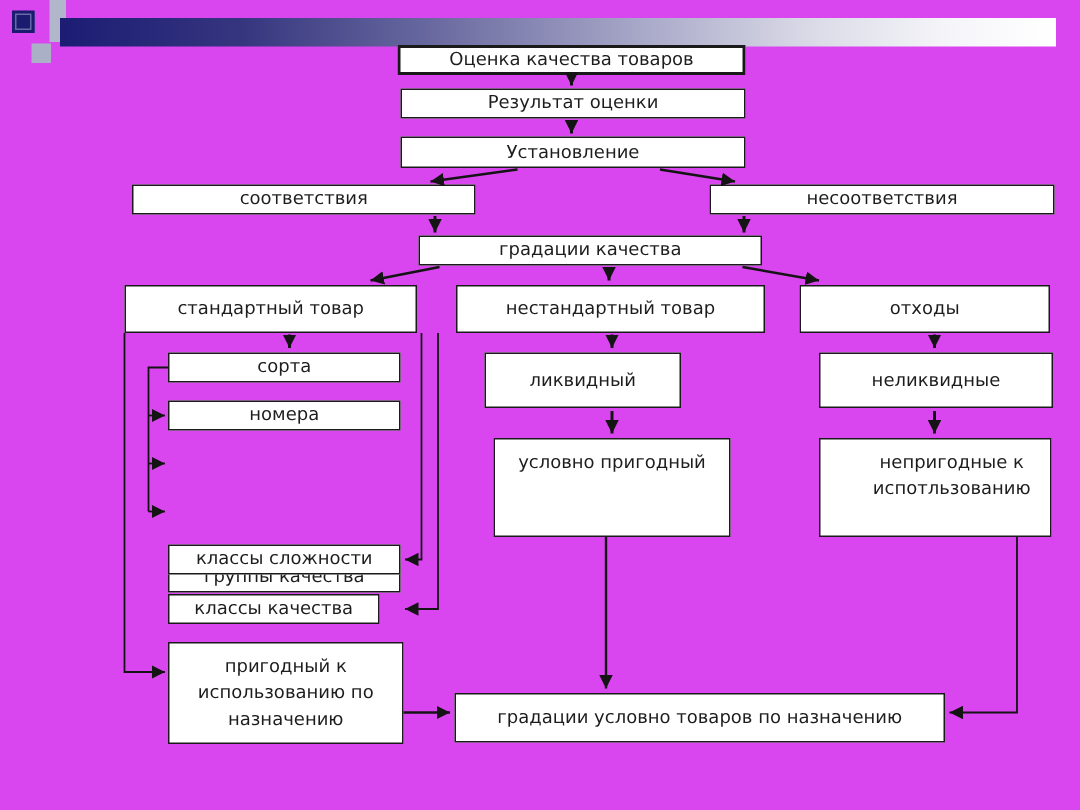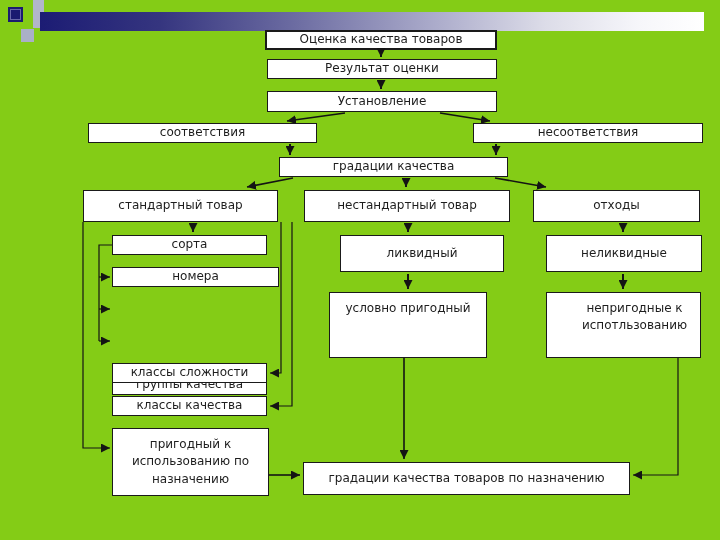--- a/index.html
+++ b/index.html
@@ -1,17 +1,17 @@
 <!DOCTYPE html>
 <html><head>
 <meta charset="utf-8">
 <style>
   html,body{margin:0;padding:0;background:#fff;}
   #slide{
-    position:relative;width:720px;height:540px;background:#84cc16;overflow:hidden;
+    position:relative;width:720px;height:540px;background:#d946ef;overflow:hidden;
     font-family:"DejaVu Sans","Liberation Sans",sans-serif;
   }
   
   .dec{position:absolute;}
   #dec-bar{left:40px;top:12px;width:664px;height:19px;
     background:linear-gradient(to right,#1c1c74 0%,#35357f 18%,#6b6ba1 38%,#a7a7c8 58%,#dcdce8 76%,#f6f6fa 90%,#ffffff 100%);}
   #dec-square-navy{left:8px;top:7px;width:15px;height:15px;background:#1b1b70;
     box-shadow:inset 0 0 0 2px #1b1b70, inset 0 0 0 3px #6a6aa8;}
   #dec-rect-light{left:33px;top:0;width:11px;height:28px;background:#b2b6ca;}
   #dec-square-light{left:21px;top:29px;width:13px;height:13px;background:#aab0c6;}
@@ -47,33 +47,33 @@
   <div class="box" style="left:88px;top:123px;width:229px;height:20px;">соответствия</div>
   <div class="box" style="left:473px;top:123px;width:230px;height:20px;">несоответствия</div>
 
   <div class="box" style="left:279px;top:157px;width:229px;height:20px;">градации качества</div>
 
   <div class="box" style="left:83px;top:190px;width:195px;height:32px;">стандартный товар</div>
   <div class="box" style="left:304px;top:190px;width:206px;height:32px;">нестандартный товар</div>
   <div class="box" style="left:533px;top:190px;width:167px;height:32px;">отходы</div>
 
   <div class="box" style="left:112px;top:235px;width:155px;height:20px;">сорта</div>
-  <div class="box" style="left:112px;top:267px;width:167px;height:20px;">номера</div>
+  <div class="box" style="left:112px;top:267px;width:155px;height:20px;">номера</div>
   <div class="box" style="left:112px;top:331px;width:155px;height:20px;margin-top:44px;">группы качества</div>
   <div class="box" style="left:112px;top:363px;width:155px;height:20px;">классы сложности</div>
-  <div class="box" style="left:112px;top:396px;width:155px;height:20px;">классы качества</div>
+  <div class="box" style="left:112px;top:396px;width:141px;height:20px;">классы качества</div>
   <div class="box" style="left:112px;top:428px;width:157px;height:68px;">пригодный к использованию по назначению</div>
 
-  <div class="box" style="left:340px;top:235px;width:164px;height:37px;">ликвидный</div>
+  <div class="box" style="left:323px;top:235px;width:131px;height:37px;">ликвидный</div>
   <div class="box box--top" style="left:329px;top:292px;width:158px;height:66px;text-align:center;">условно пригодный</div>
 
   <div class="box" style="left:546px;top:235px;width:156px;height:37px;">неликвидные</div>
   <div class="box box--top" style="left:546px;top:292px;width:155px;height:66px;padding-left:26px;">непригодные к испотльзованию</div>
 
-  <div class="box" style="left:303px;top:462px;width:327px;height:33px;">градации качества товаров по назначению</div>
+  <div class="box" style="left:303px;top:462px;width:327px;height:33px;">градации условно товаров по назначению</div>
 
   <svg class="wires" width="720" height="540" viewBox="0 0 720 540">
     <defs>
       <marker id="ah" markerUnits="userSpaceOnUse" markerWidth="10" markerHeight="9" refX="9" refY="4.5" orient="auto">
         <path d="M0,0 L9,4.5 L0,9 z" fill="#141414"></path>
       </marker>
     </defs>
 
     <path class="w fat" d="M381,50 L381,57" marker-end="url(#ah)"></path>
     <path class="w fat" d="M381,80 L381,89" marker-end="url(#ah)"></path>

